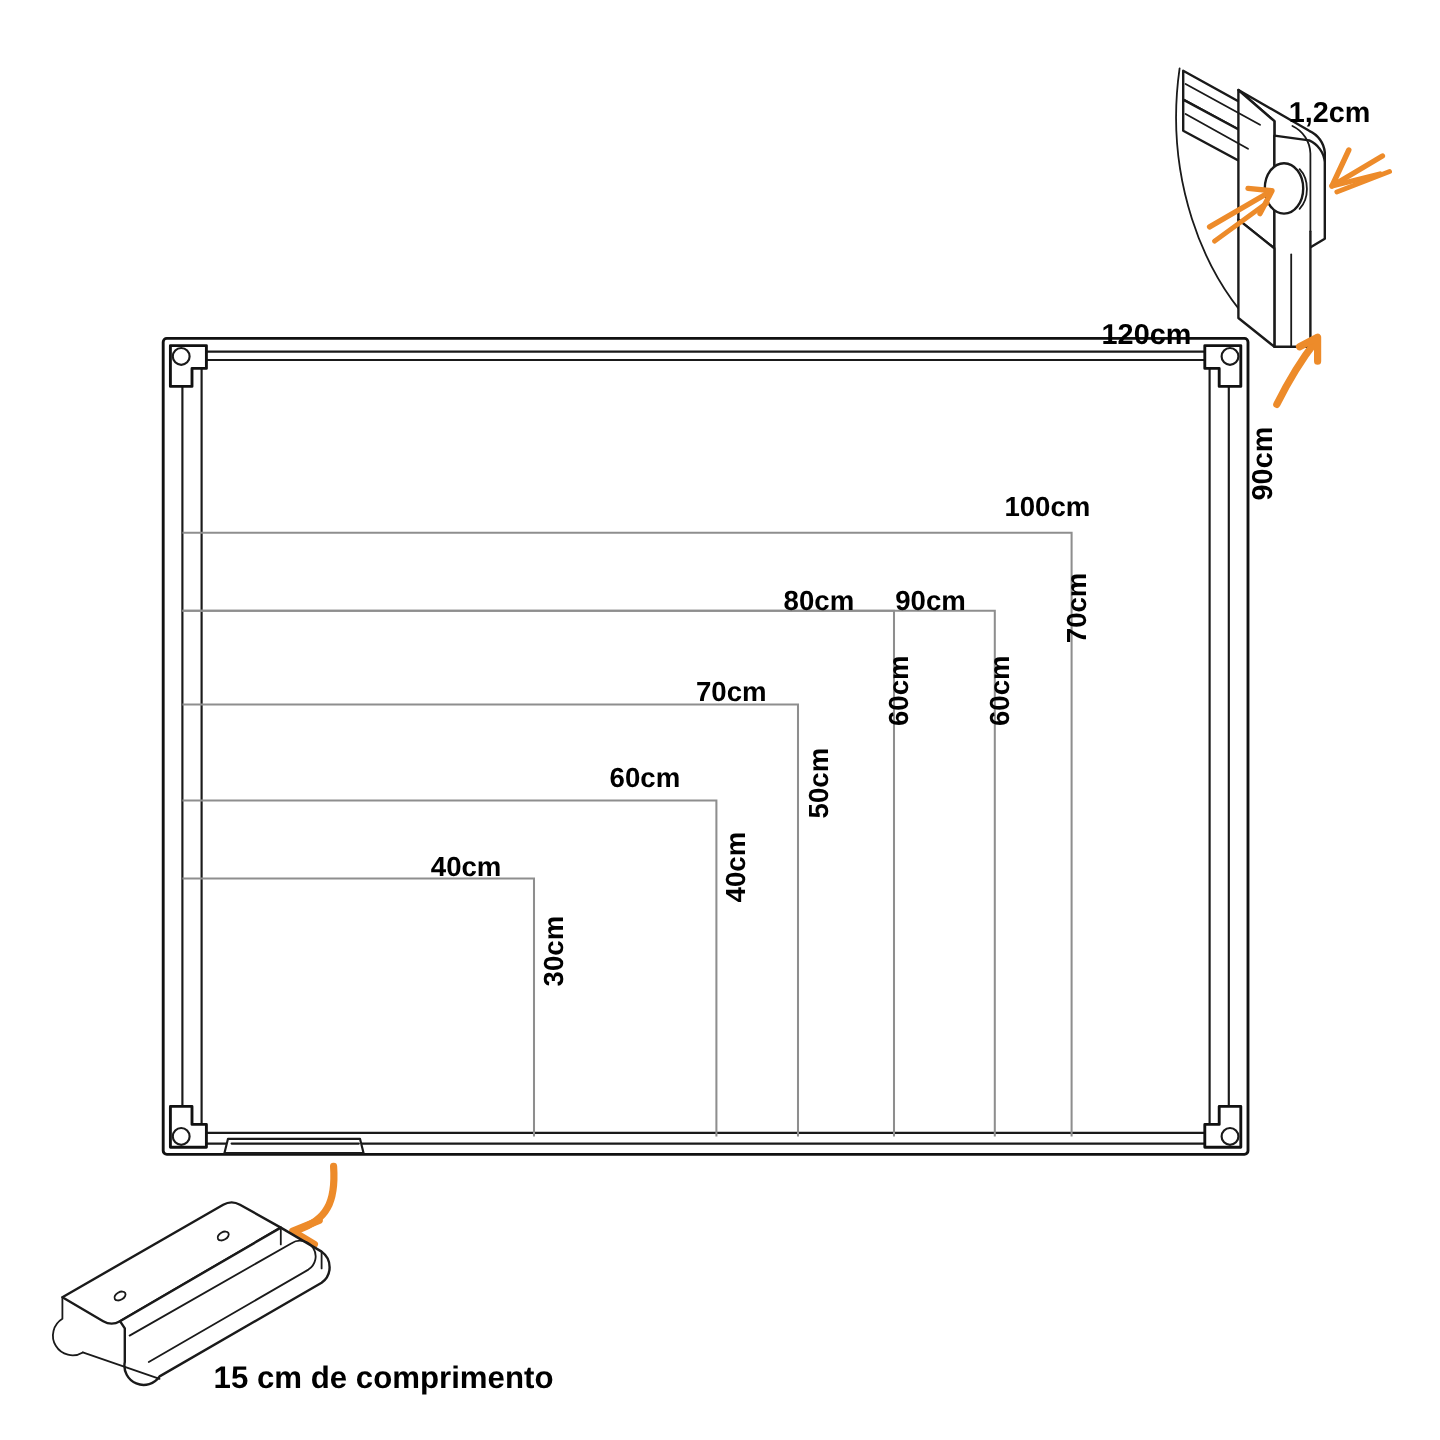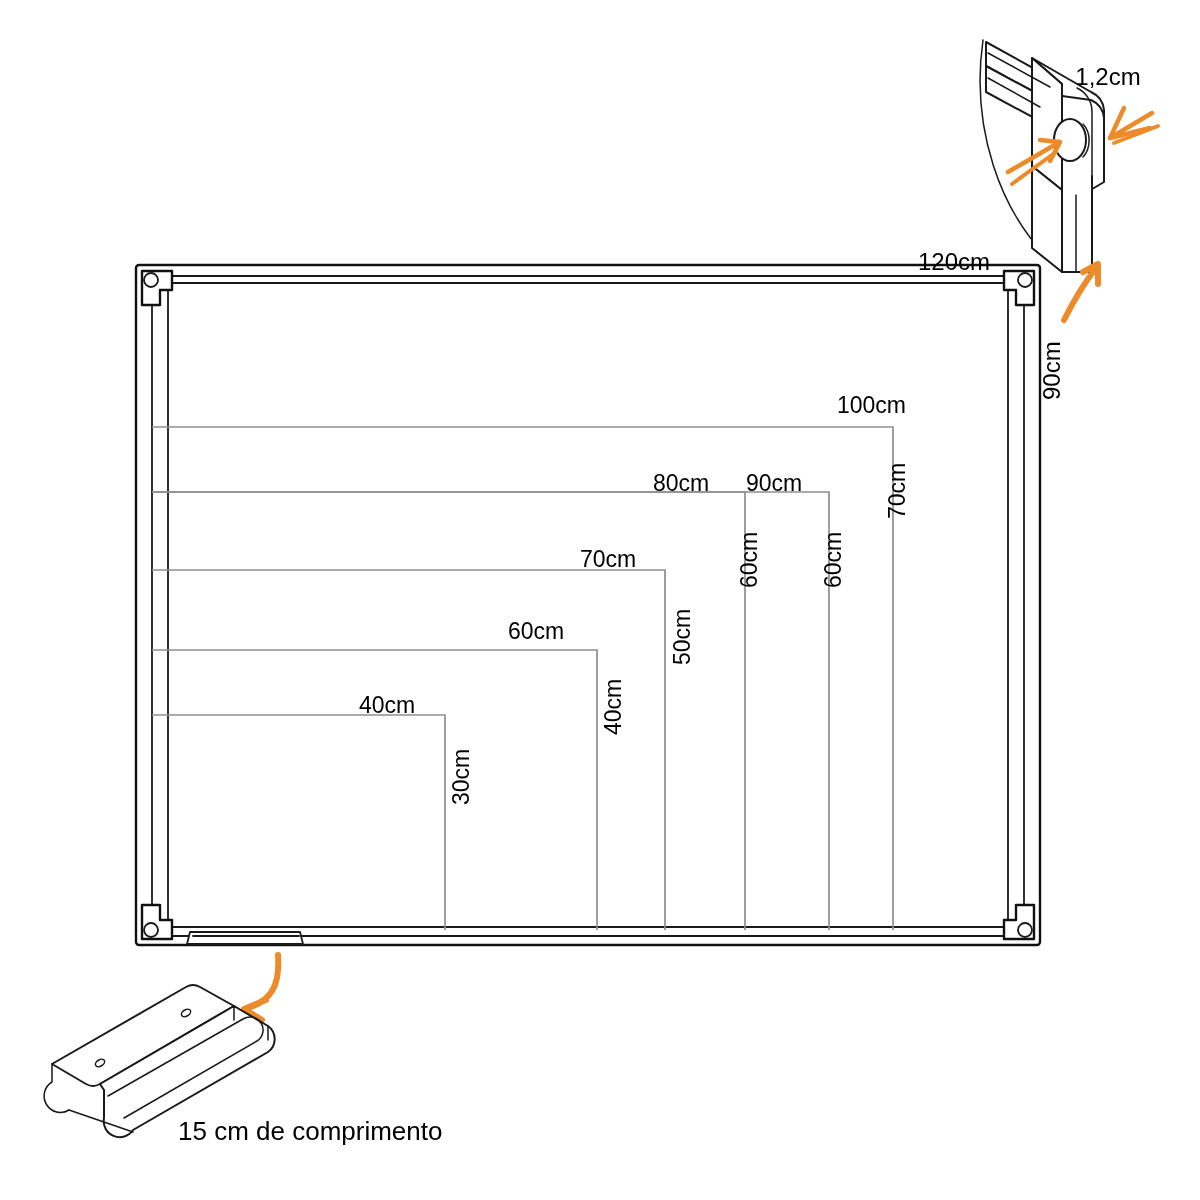--- a/index.html
+++ b/index.html
@@ -10,23 +10,24 @@
   body {
     width: 1200px;
     height: 1200px;
     font-family: "Liberation Sans", sans-serif;
     overflow: hidden;
     position: relative;
   }
   #stage {
     position: absolute;
     left: 0;
-    top: 0;
+    top: 17px;
     width: 1200px;
     height: 1164px;
+    font-weight: bold;
   }
   svg.diagram {
     display: block;
     width: 1200px;
     height: 1200px;
   }
   .dim-label {
     font-family: "Liberation Sans", sans-serif;
     font-size: 23px;
     fill: #000000;

